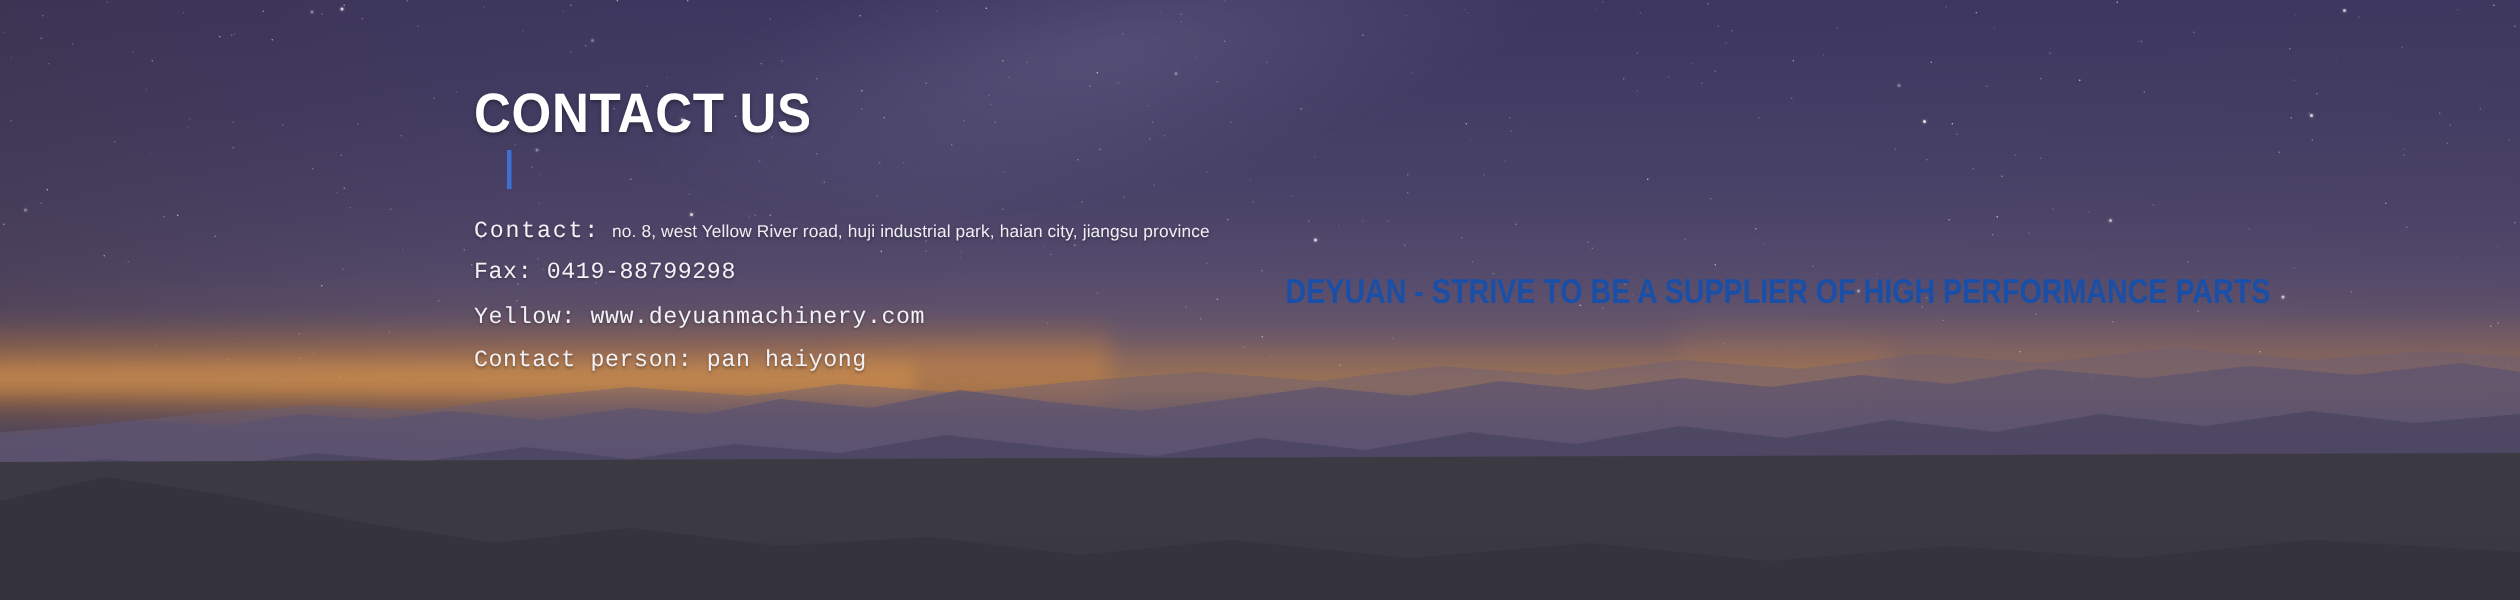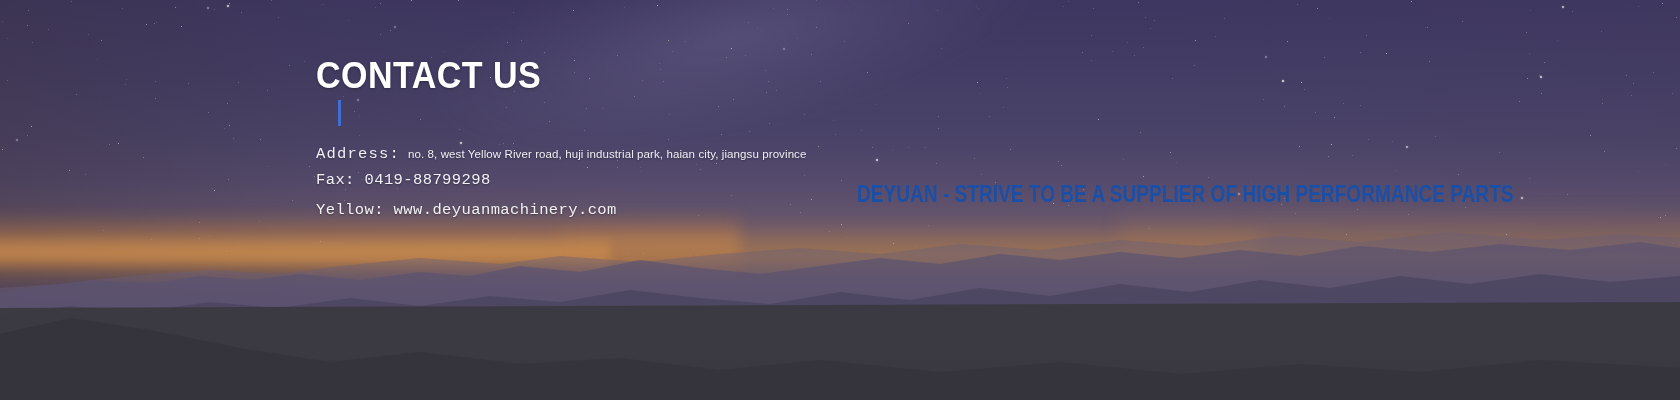--- a/index.html
+++ b/index.html
@@ -603,26 +603,27 @@
 
   <div class="content">
 
     <h1 class="heading">CONTACT US</h1>
 
     <div class="accent-bar"></div>
 
     <div class="details">
 
       <div class="detail-row first">
-        <span class="addr-label">Address:</span><span class="addr-value">no. 8, west Yellow River road, huji industrial park, haian city, jiangsu province</span>
+        <span class="addr-label">Contact:</span><span class="addr-value">no. 8, west Yellow River road, huji industrial park, haian city, jiangsu province</span>
       </div>
 
 
       <div class="detail-row">Fax: 0419-88799298</div>
 
 
       <div class="detail-row">Yellow: www.deyuanmachinery.com</div>
 
+      <div class="detail-row">Contact person: pan haiyong</div>
     </div>
 
     <div class="tagline">DEYUAN - STRIVE TO BE A SUPPLIER OF HIGH PERFORMANCE PARTS</div>
   </div>
 </div>
 
 </body></html>

